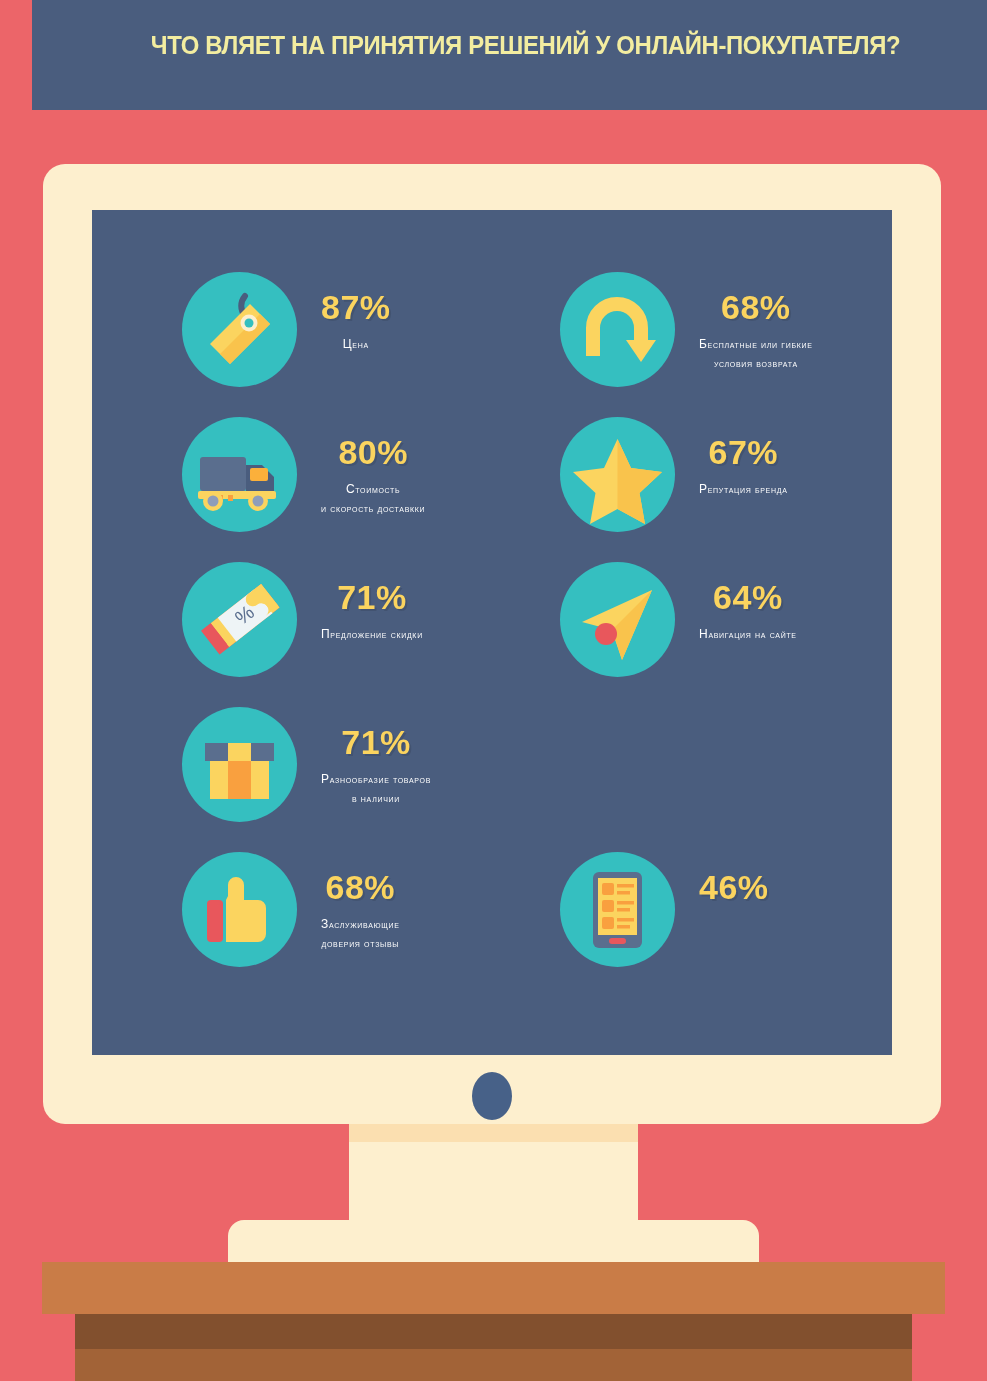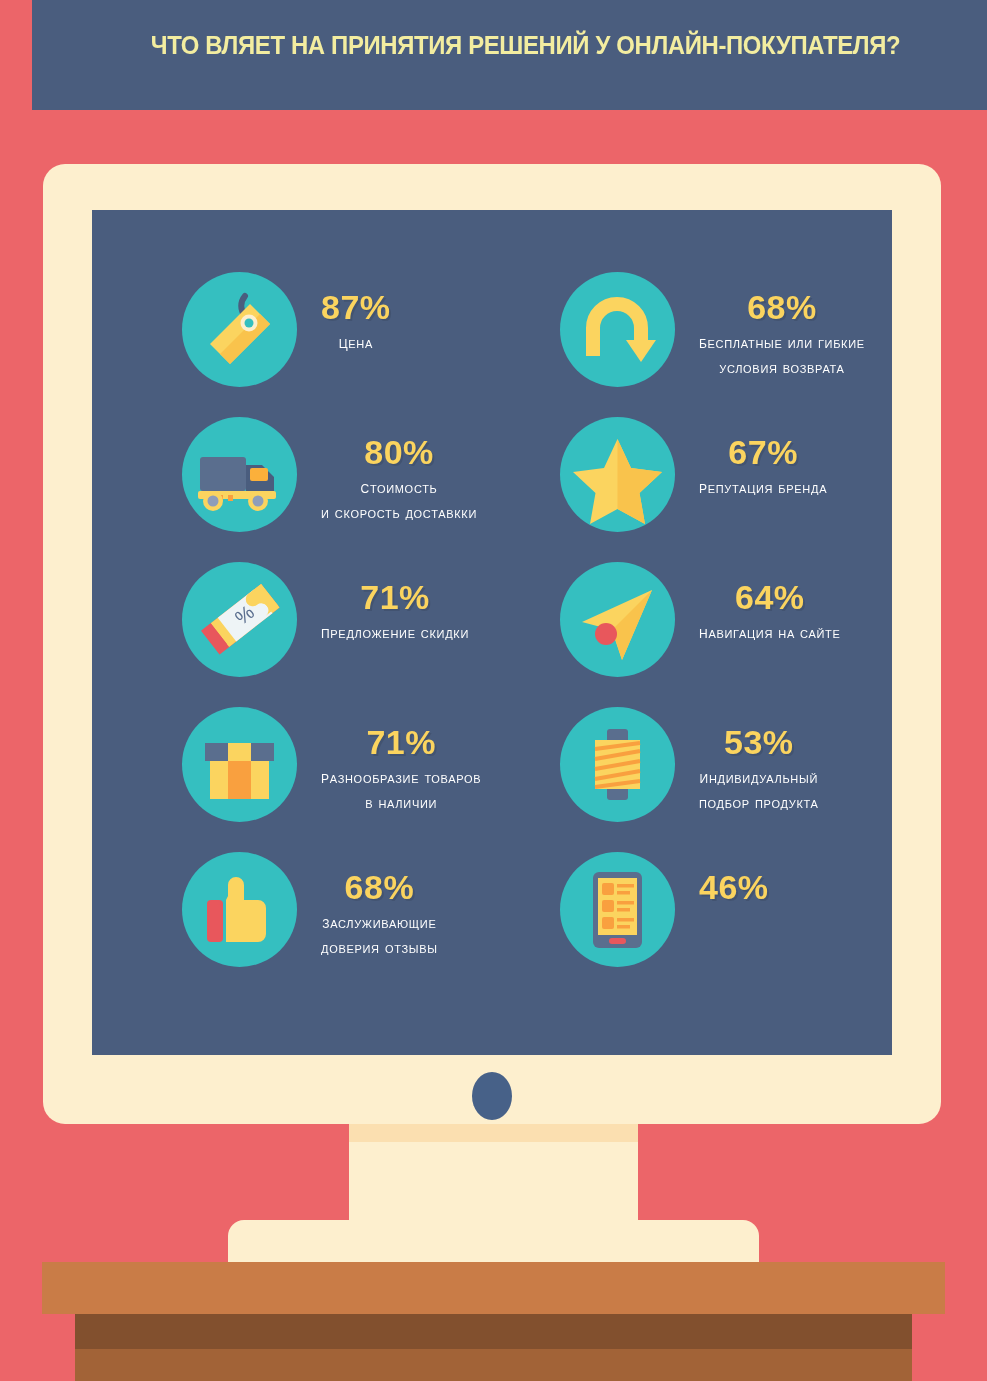--- a/index.html
+++ b/index.html
@@ -128,21 +128,21 @@
   .stat-pct {
     color: #FBD45F;
     font-size: 34px;
     font-weight: bold;
     letter-spacing: 0.5px;
     line-height: 1;
     text-shadow: 2px 2px 0 rgba(0,0,0,0.10);
   }
   .stat-label {
     color: #FFFFFF;
-    font-size: 16px;
+    font-size: 10px;
     font-variant: small-caps;
     text-transform: lowercase;
     letter-spacing: 0.7px;
     line-height: 1.55;
     margin-top: 6px;
     max-width: 215px;
   }
   .stat-label::first-letter { font-size: 16.5px; }
 
   
@@ -308,43 +308,20 @@
           <path d="M92 28 L52 68 L62 98 Z" fill="#F9C34C"></path>
           <circle cx="46" cy="72" r="11" fill="#E8575C"></circle>
         </svg>
       </div>
       <div class="stat-text">
         <div class="stat-pct">64%</div>
         <div class="stat-label">Навигация на сайте</div>
       </div>
     </div>
 
-    <div class="stat-item col-r row-4">
-      <div class="stat-icon-circle">
-        <svg class="icon-svg" viewBox="0 0 115 115">
-          <rect x="47" y="22" width="21" height="14" rx="3" fill="#5A6E8E"></rect>
-          <rect x="47" y="79" width="21" height="14" rx="3" fill="#5A6E8E"></rect>
-          <rect x="35" y="33" width="45" height="49" fill="#FBD45F"></rect>
-          <g stroke="#F9A03F" stroke-width="4" fill="none">
-            <path d="M35 42 L80 36"></path>
-            <path d="M35 52 L80 44"></path>
-            <path d="M35 62 L80 54"></path>
-            <path d="M35 72 L80 64"></path>
-            <path d="M35 80 L80 74"></path>
-          </g>
-        </svg>
-      </div>
-      <div class="stat-text">
-        <div class="stat-pct">53%</div>
-        <div class="stat-label">
-            <div>Индивидуальный</div>
-            <div>подбор продукта</div>
-          </div>
-      </div>
-    </div>
 
     <div class="stat-item col-r row-5">
       <div class="stat-icon-circle">
         <svg class="icon-svg" viewBox="0 0 115 115">
           <rect x="33" y="20" width="49" height="76" rx="6" fill="#5A6E8E"></rect>
           <rect x="38" y="26" width="39" height="57" fill="#FBD45F"></rect>
           <rect x="42" y="31" width="12" height="12" rx="2" fill="#F9A03F"></rect>
           <rect x="57" y="32" width="17" height="3.5" fill="#F9A03F"></rect>
           <rect x="57" y="39" width="13" height="3.5" fill="#F9A03F"></rect>
           <rect x="42" y="48" width="12" height="12" rx="2" fill="#F9A03F"></rect>

